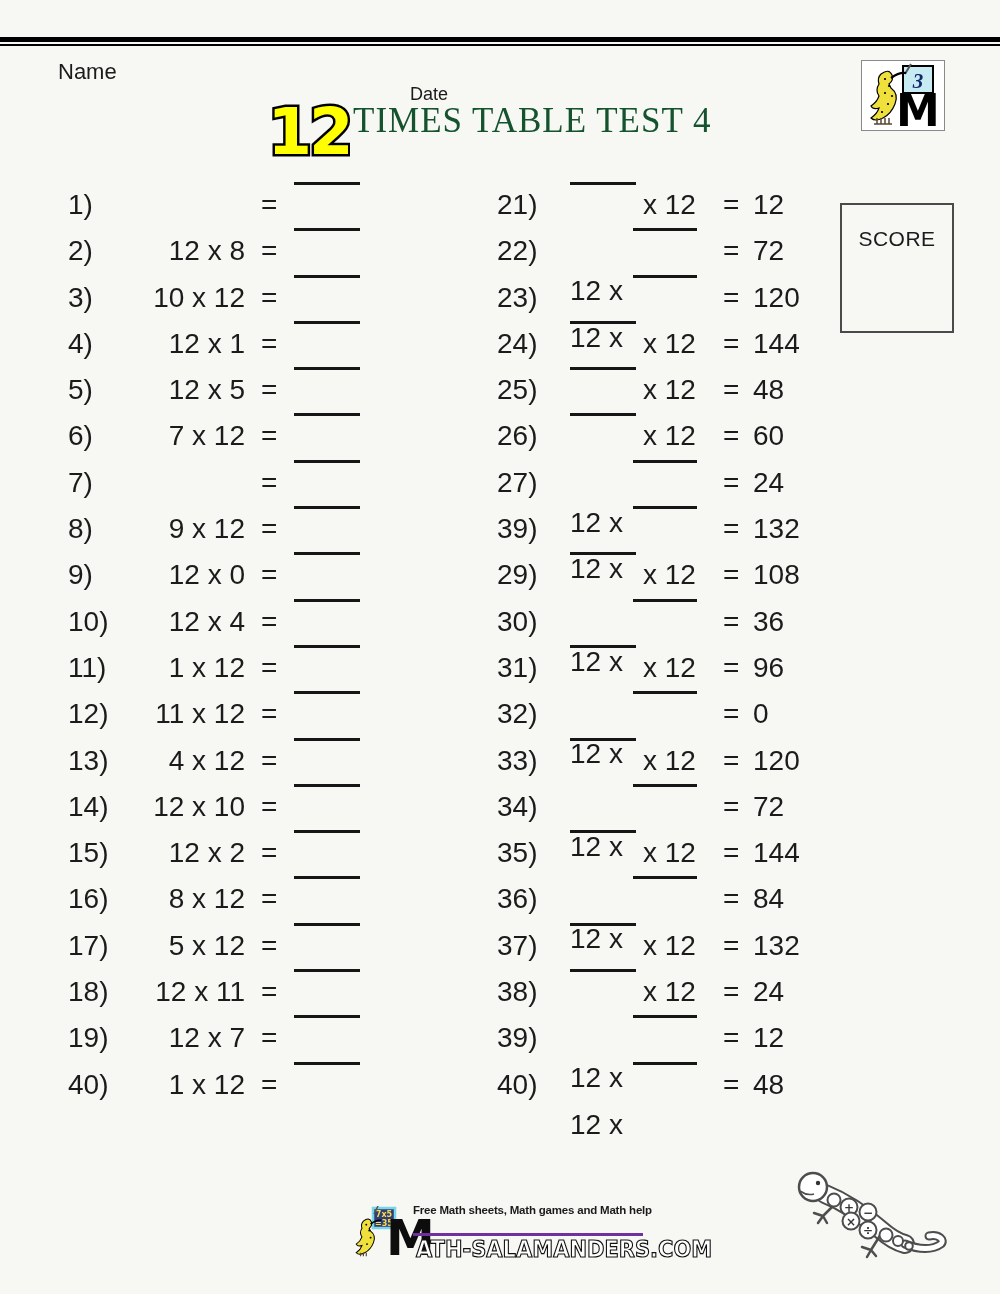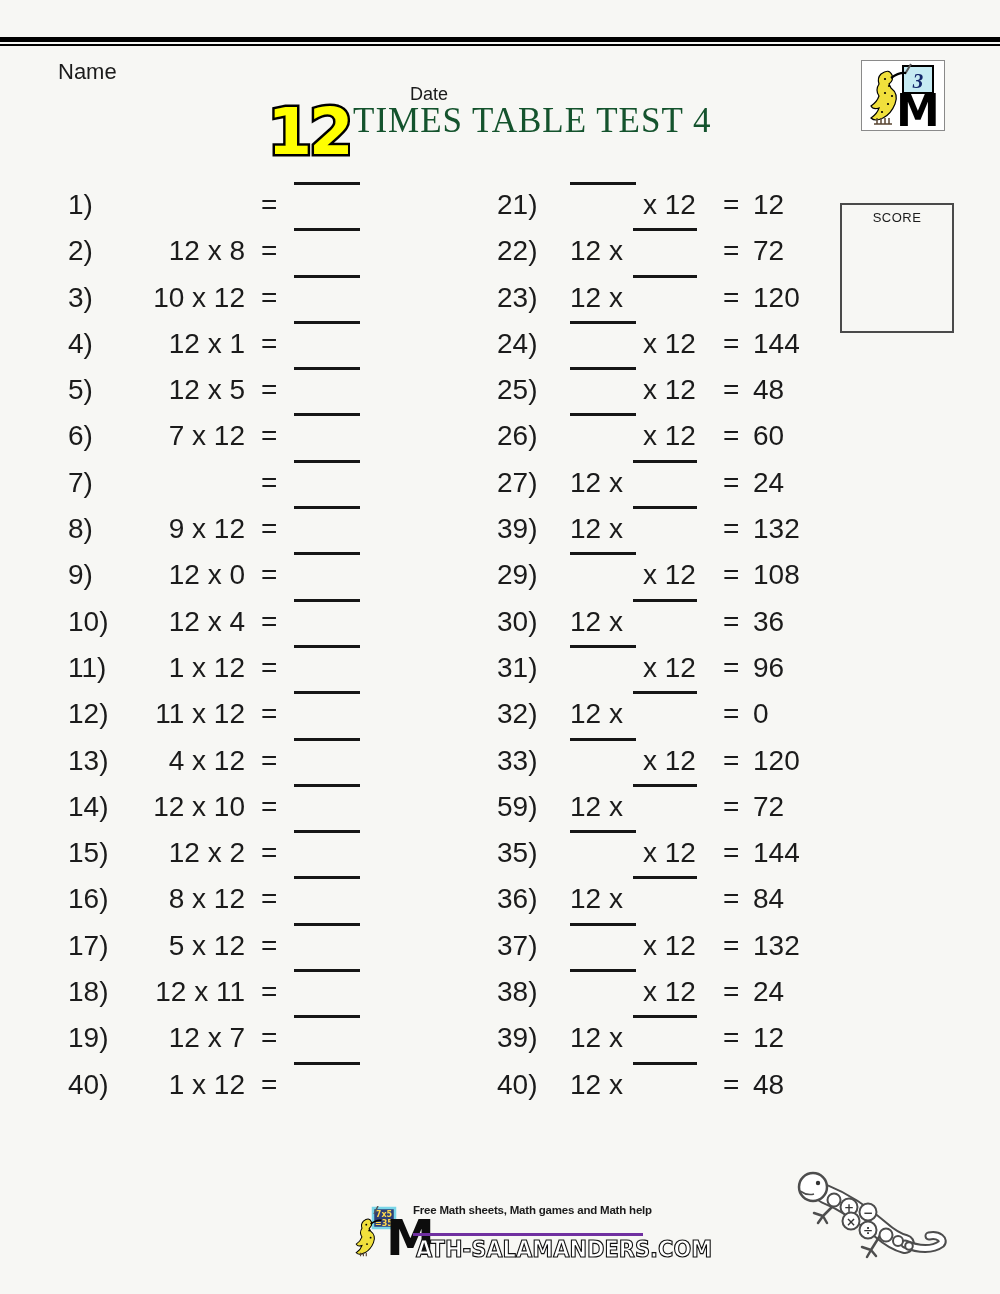--- a/index.html
+++ b/index.html
@@ -19,36 +19,36 @@
   .title-num-svg{position:absolute;left:268px;top:94px;}
   .title-text{
     position:absolute;left:353px;top:101px;font-size:35px;letter-spacing:1px;
     font-family:"Liberation Serif",serif;color:#14532d;font-weight:500;white-space:nowrap;
   }
 
   .score-box{
     position:absolute;left:840px;top:203px;width:114px;height:130px;
     border:2px solid #4a4a4a;box-sizing:border-box;text-align:center;
   }
-  .score-label{display:inline-block;margin-top:5px;font-size:13px;letter-spacing:0.5px;}
+  .score-label{display:inline-block;margin-top:22px;font-size:21px;letter-spacing:0.5px;}
 
   .col{position:absolute;top:182px;}
   .col-left{left:68px;width:420px;}
   .col-right{left:497px;width:360px;text-align:right;}
   .prob-row{position:relative;height:46.3px;font-size:28px;}
   .prob-row span{position:absolute;top:0;line-height:46.3px;white-space:nowrap;}
   .pnum{left:0;}
   .col-left .pexpr{left:42px;width:135px;text-align:right;}
   .col-left .peq{left:193px;}
   .col-left .blank-u{left:226px;width:66px;}
   .blank-u{position:absolute;top:35px;height:3px;background:#161616;}
   .col-right .peq{left:226px;}
   .col-right .pans{left:256px;}
   .col-right .rtext-after{left:146px;}
-  .col-right .rtext-before{left:73px;}
+  .col-right .rtext-before{left:73px;margin-top:40px;}
   .col-right .blank-first{left:73px;width:66px;}
   .col-right .blank-last{left:136px;width:64px;}
 
   .footer{position:absolute;left:352px;top:1200px;width:310px;height:68px;}
   .f-icon{position:absolute;left:0;top:6px;}
   .f-m{
     position:absolute;left:34px;top:14px;font-size:49px;line-height:1;
     font-weight:bold;color:#0d0d0d;font-family:"DejaVu Sans",sans-serif;
   }
   .f-tag{position:absolute;left:61px;top:4px;font-size:11.5px;font-weight:bold;letter-spacing:-0.2px;white-space:nowrap;}
@@ -307,21 +307,21 @@
         <span class="pans">0</span>
       </div>
       <div class="prob-row">
         <span class="pnum">33)</span>
         <span class="blank-u blank-first"></span>
         <span class="rtext-after">x 12</span>
         <span class="peq">=</span>
         <span class="pans">120</span>
       </div>
       <div class="prob-row">
-        <span class="pnum">59)</span>
+        <span class="pnum">34)</span>
         <span class="rtext-before">12 x</span>
         <span class="blank-u blank-last"></span>
         <span class="peq">=</span>
         <span class="pans">72</span>
       </div>
       <div class="prob-row">
         <span class="pnum">35)</span>
         <span class="blank-u blank-first"></span>
         <span class="rtext-after">x 12</span>
         <span class="peq">=</span>

